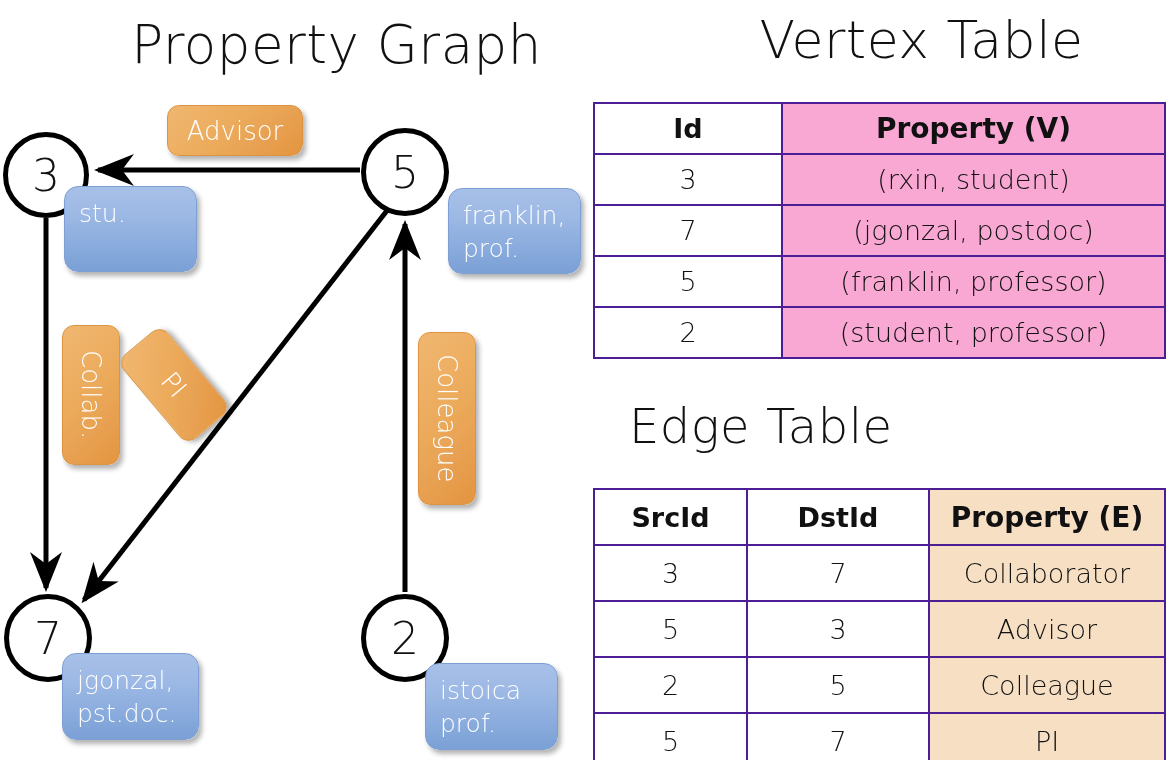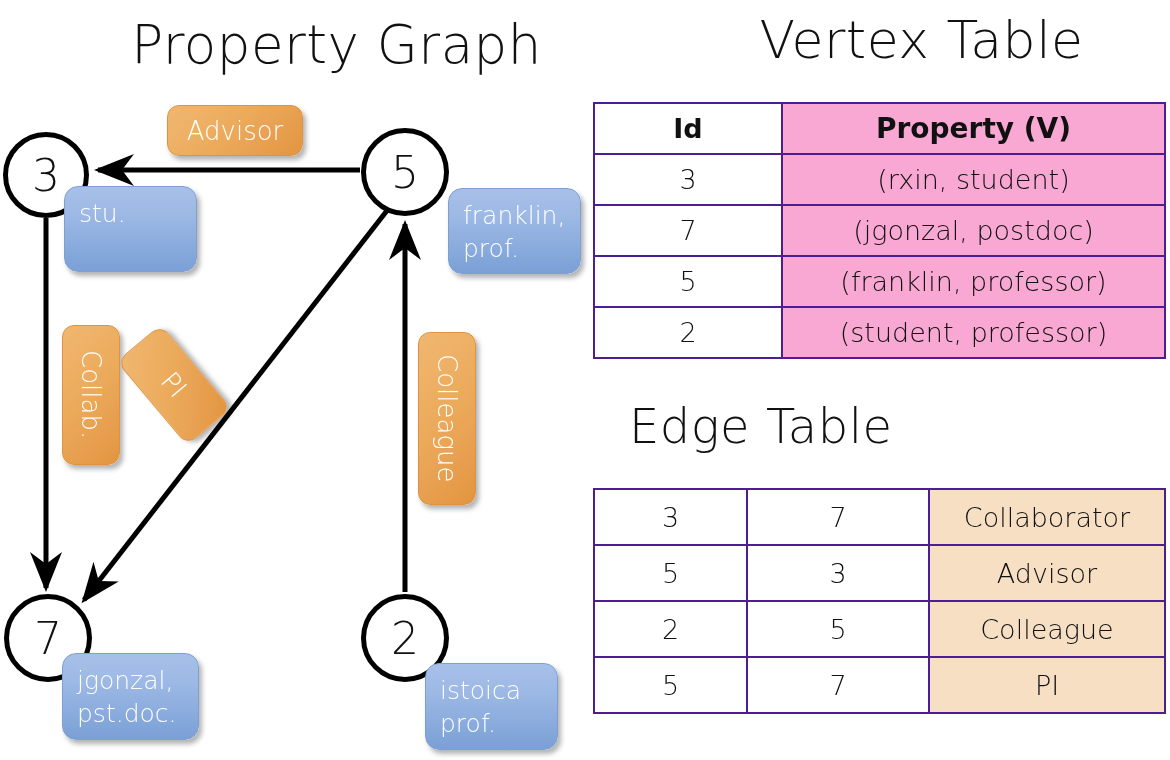--- a/index.html
+++ b/index.html
@@ -179,20 +179,25 @@
     <tr>
       <td class="idcol">2</td>
       <td class="propcol">(student, professor)</td>
     </tr>
   </tbody>
 </table>
 
 <table class="grid" id="edge-table">
   <tbody>
     <tr>
+      <td class="srccol hd">SrcId</td>
+      <td class="dstcol hd">DstId</td>
+      <td class="propcol hd">Property (E)</td>
+    </tr>
+    <tr>
       <td class="srccol">3</td>
       <td class="dstcol">7</td>
       <td class="propcol">Collaborator</td>
     </tr>
     <tr>
       <td class="srccol">5</td>
       <td class="dstcol">3</td>
       <td class="propcol">Advisor</td>
     </tr>
     <tr>

